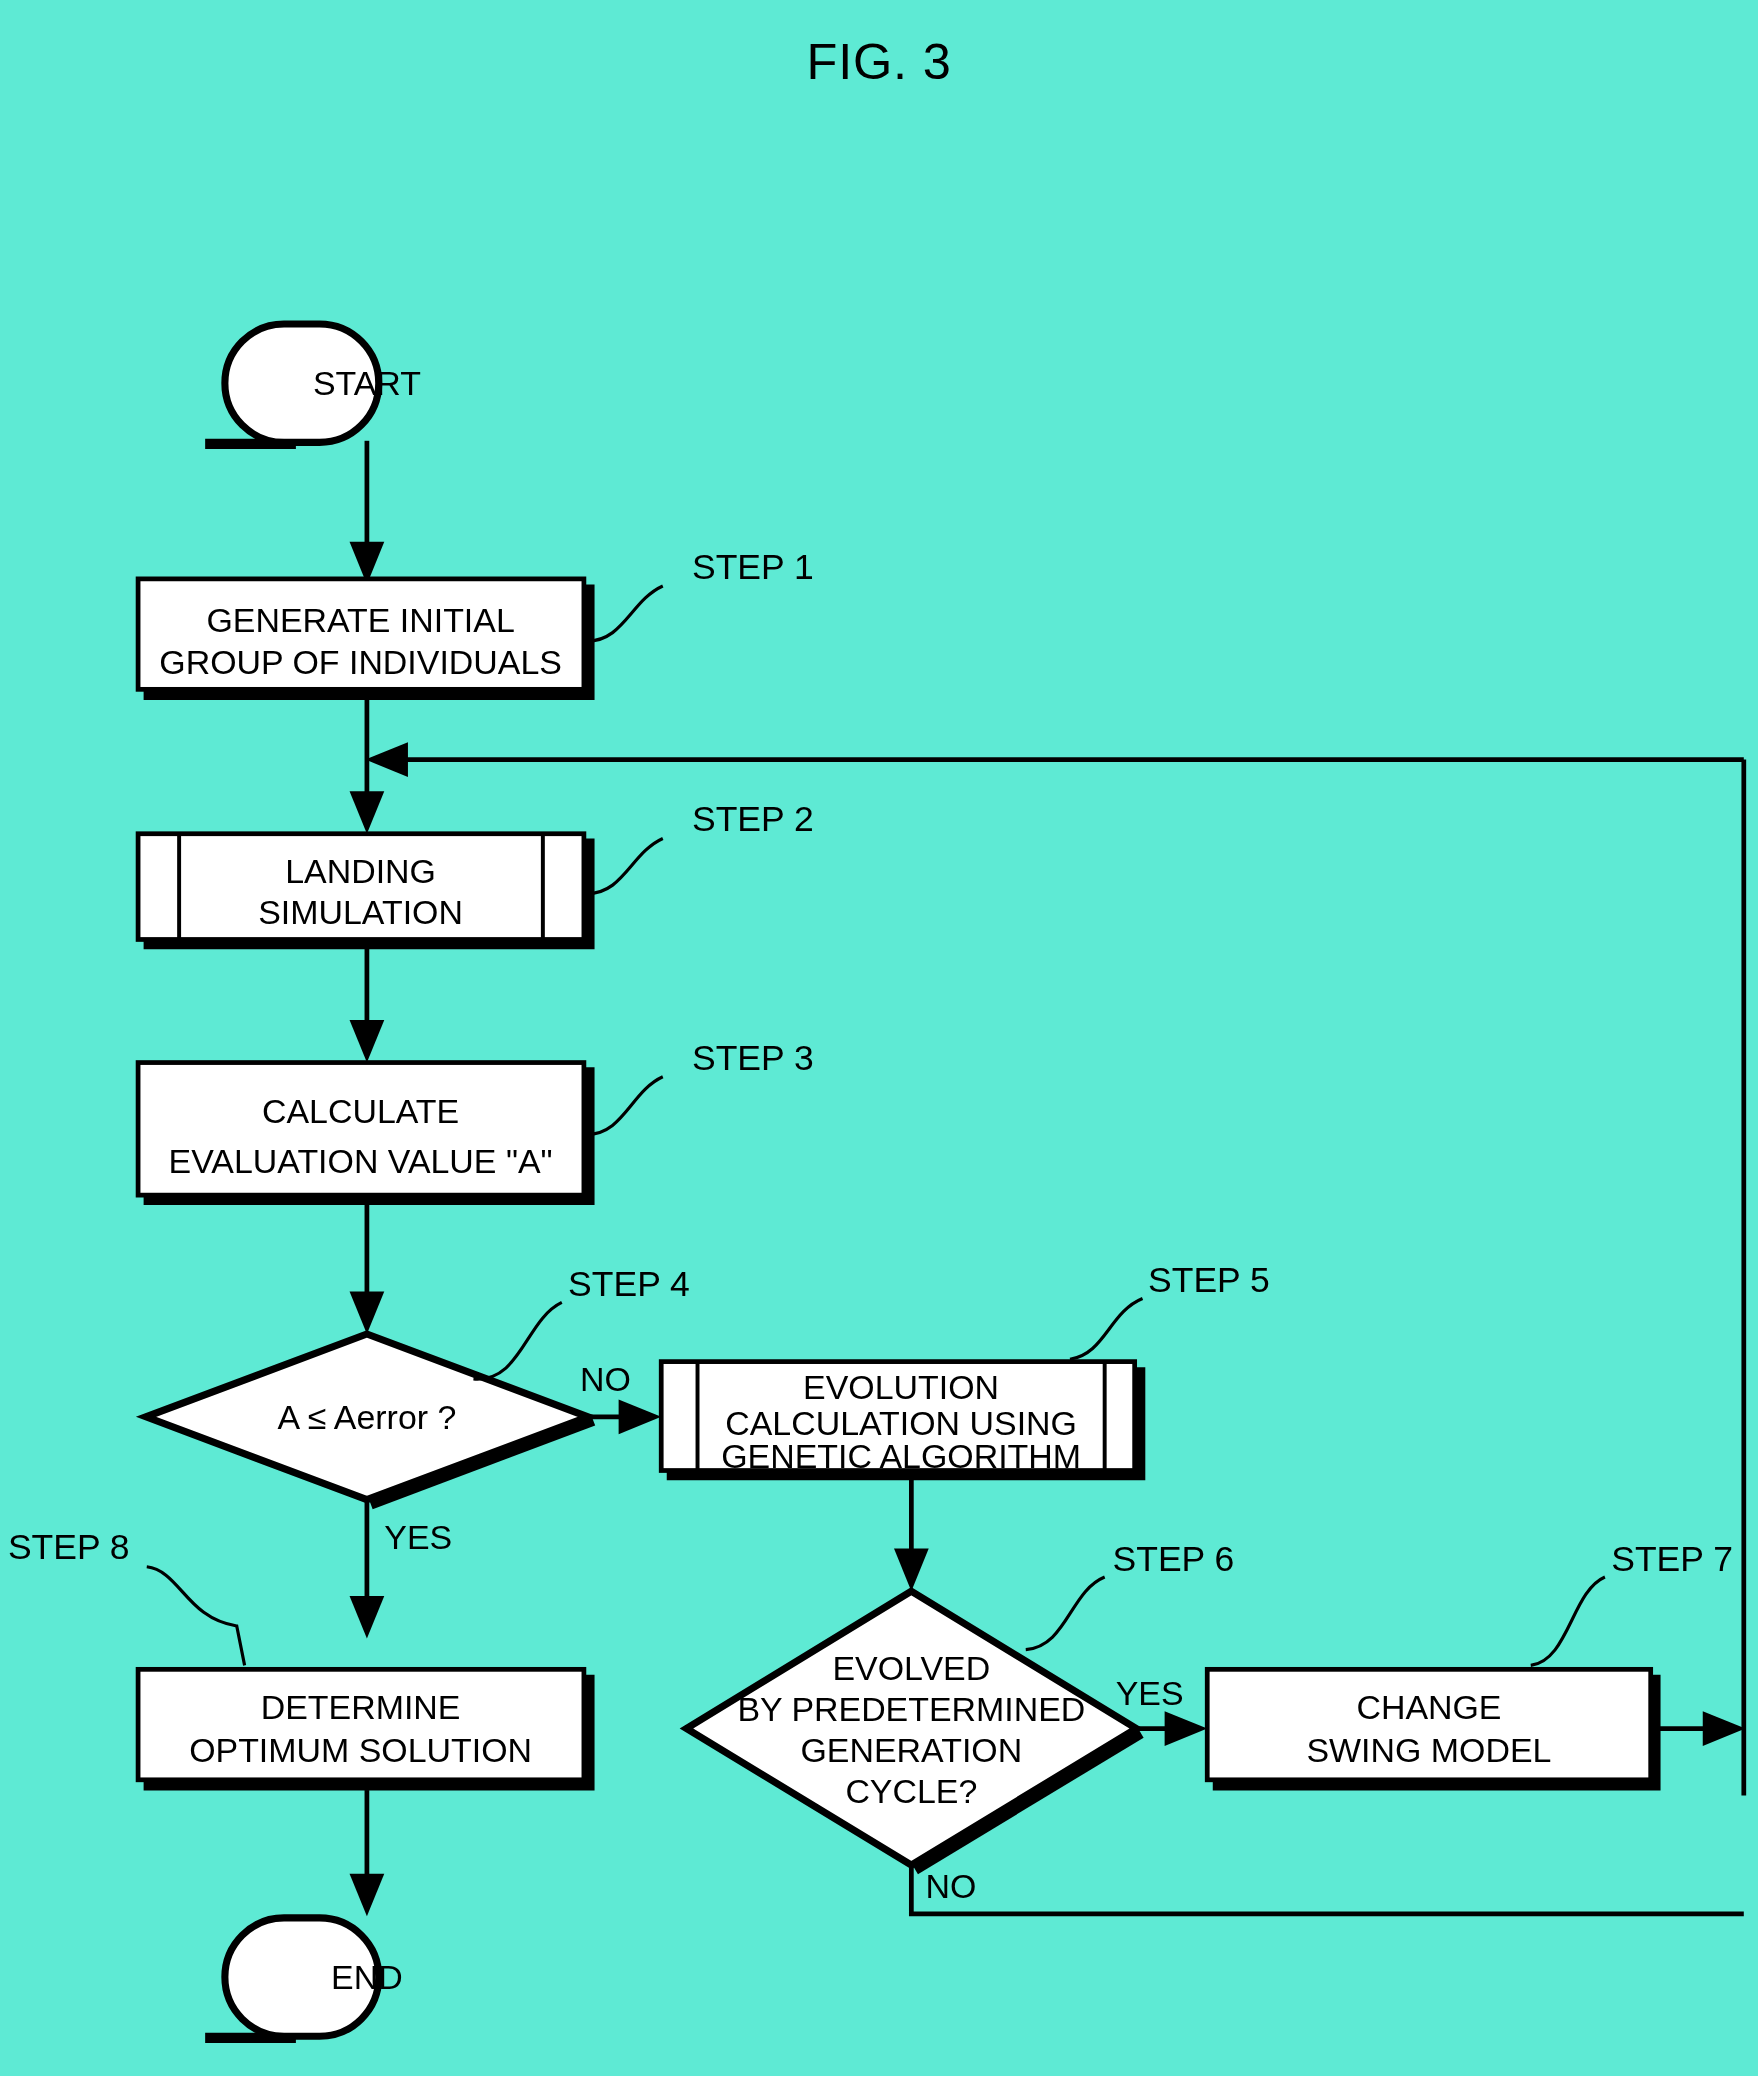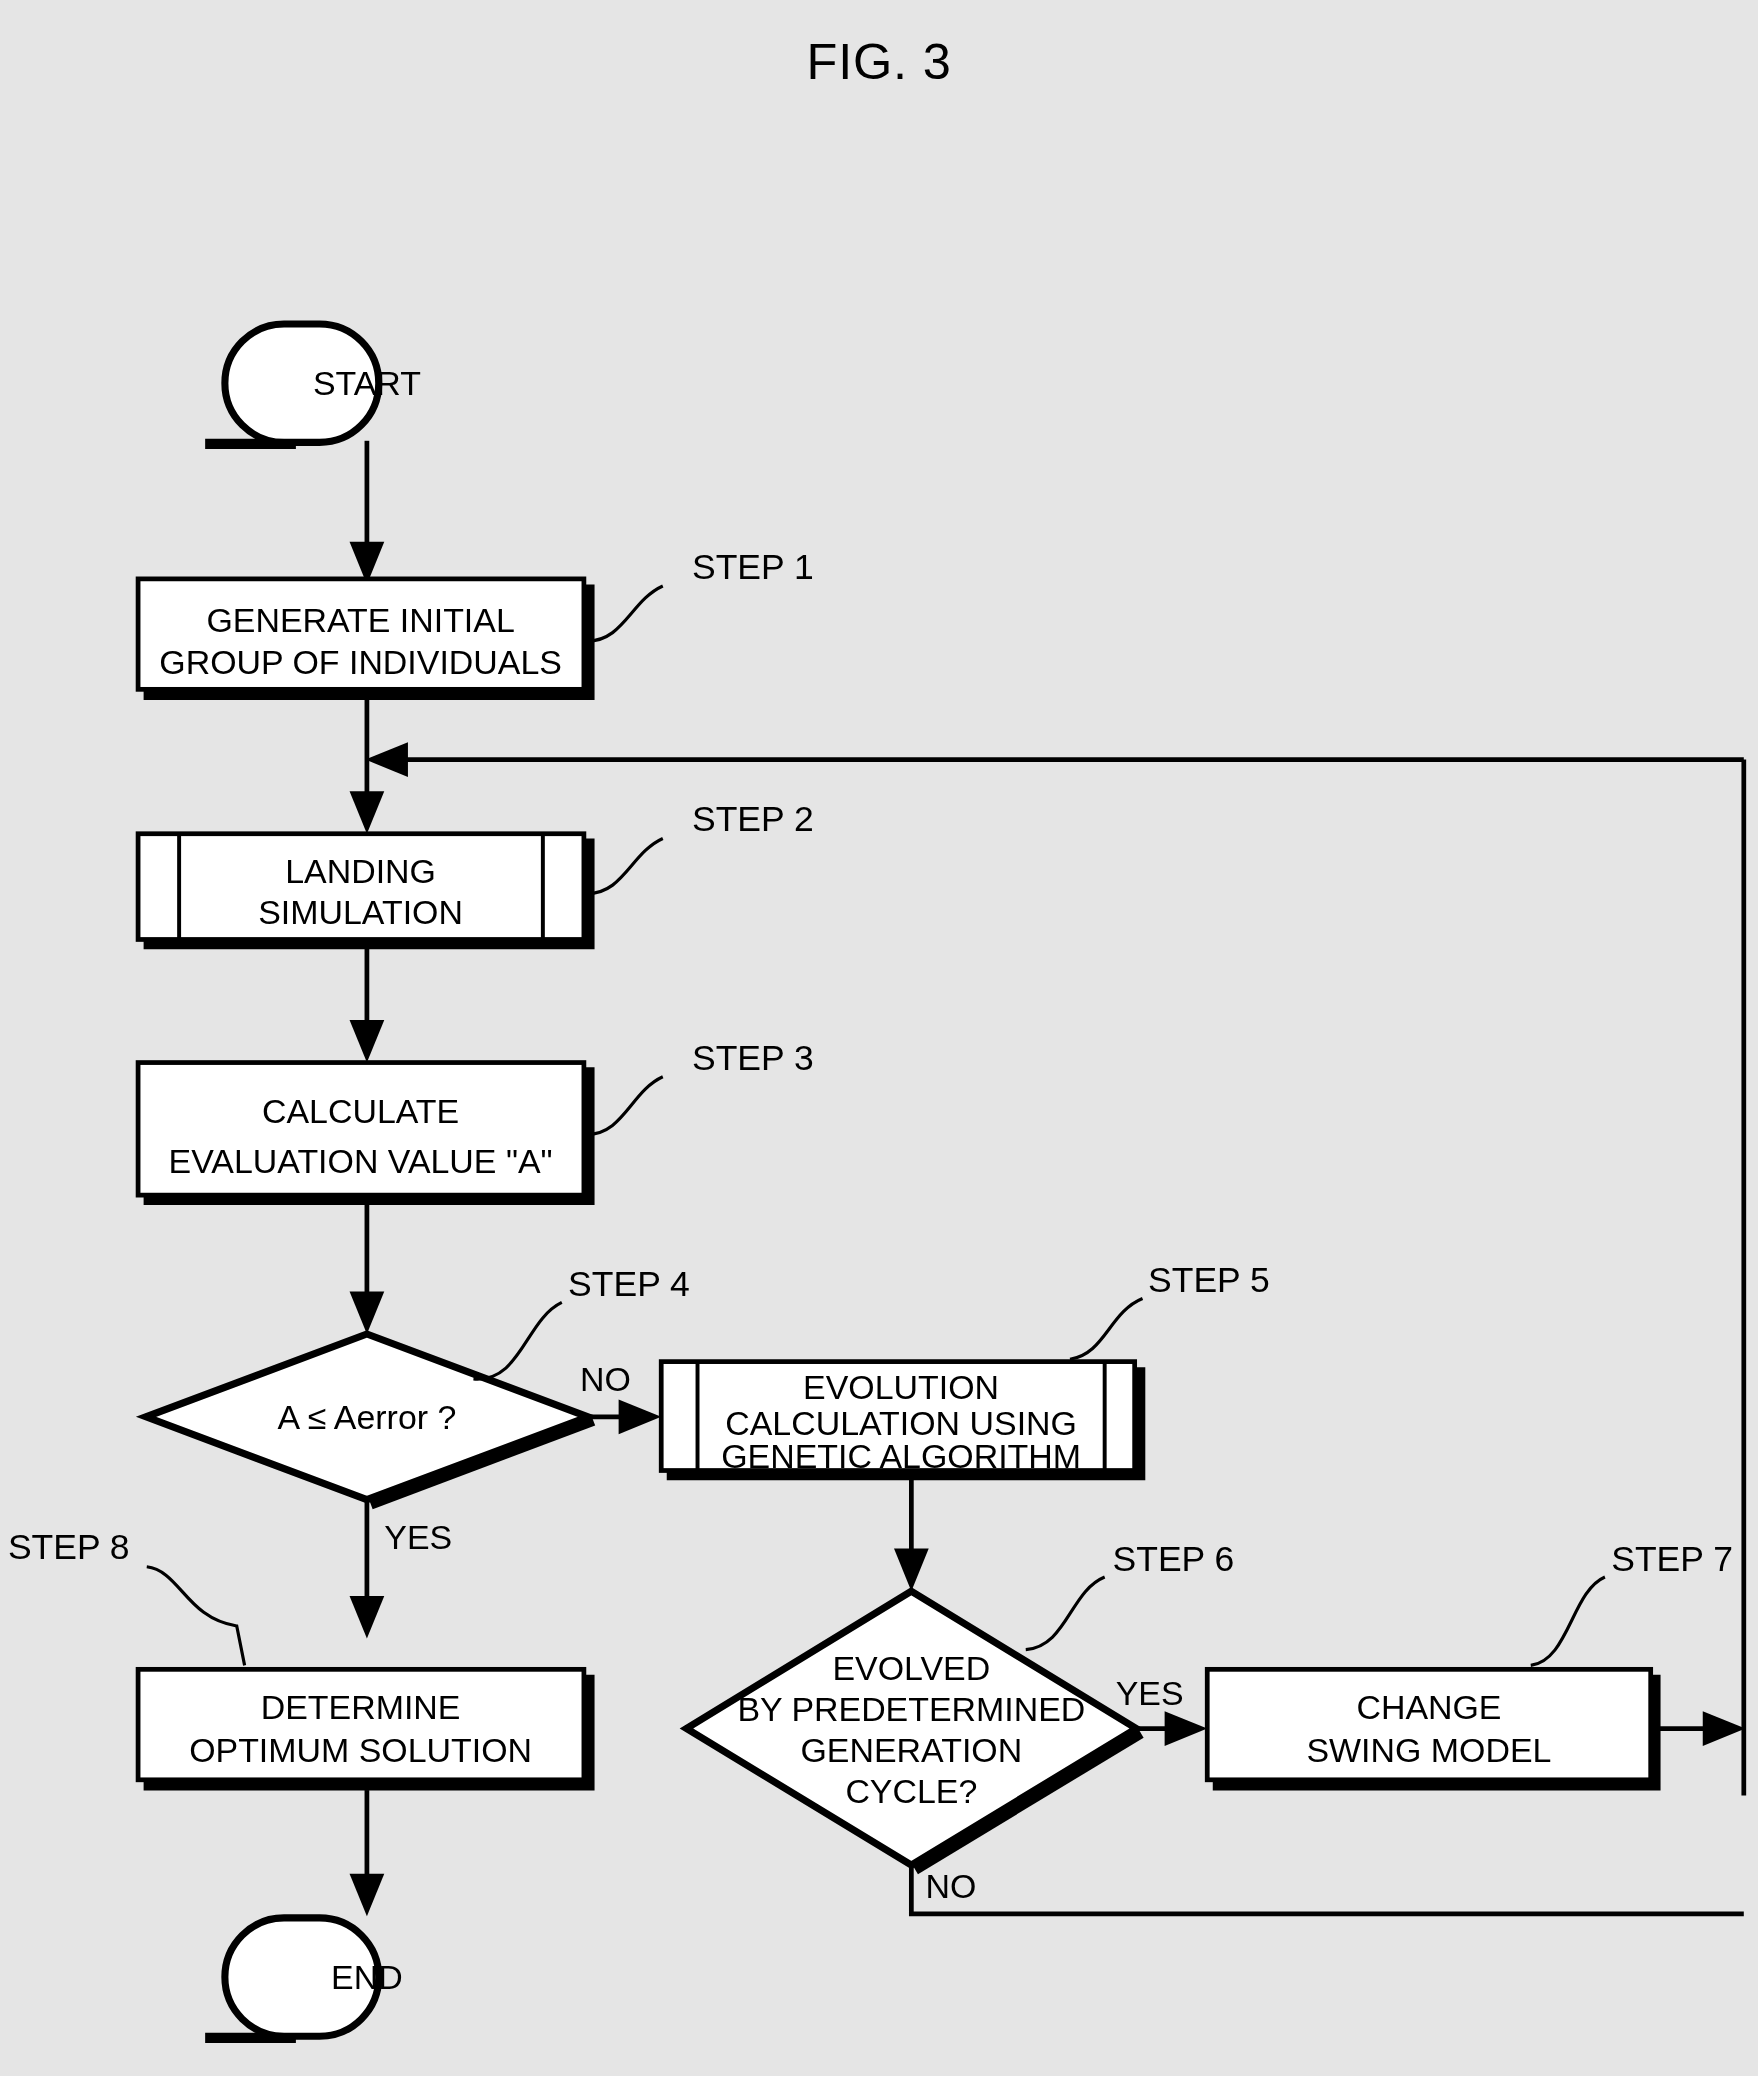--- a/index.html
+++ b/index.html
@@ -11,21 +11,21 @@
     width: 1758px;
     height: 2077px;
     font-family: "Liberation Sans", sans-serif;
     color: #000000;
     overflow: hidden;
   }
   #figure-root {
     position: relative;
     width: 1758px;
     height: 2077px;
-    background: #e5e5e5;
+    background: #5eead4;
   }
   svg#flowchart {
     position: absolute;
     left: 0;
     top: 0;
     width: 1758px;
     height: 2077px;
     display: block;
   }
   .shape-fill { fill: #ffffff; }

